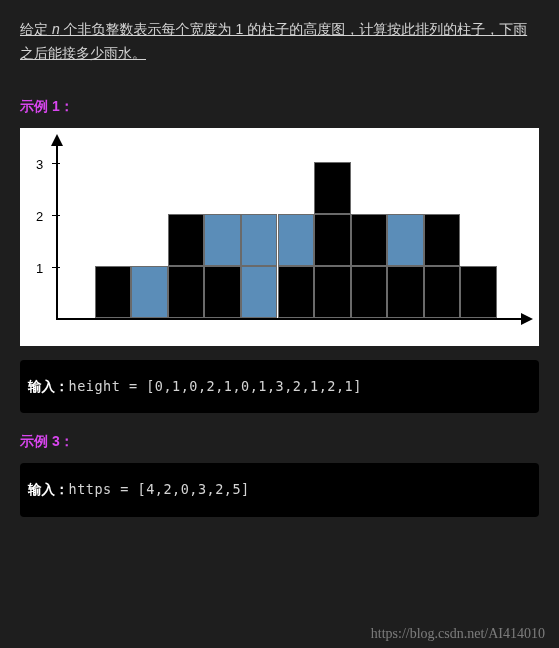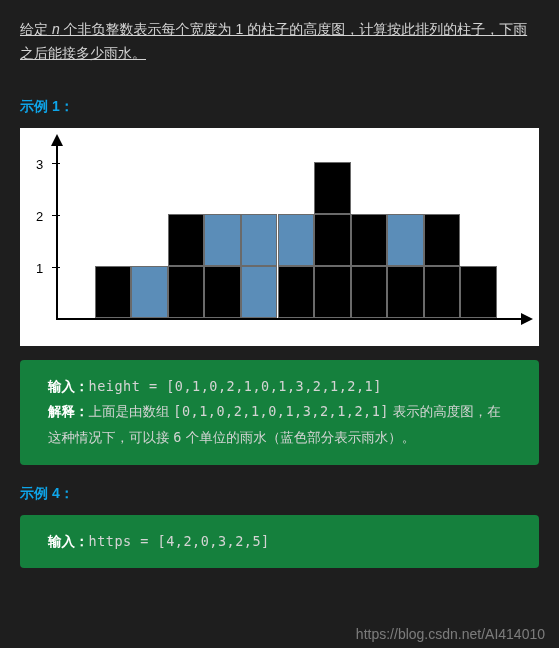--- a/index.html
+++ b/index.html
@@ -17,21 +17,21 @@
     .problem-desc {
       line-height: 1.7;
       margin-bottom: 32px;
       text-decoration: underline;
     }
     .italic-n { font-style: italic; }
     .heading {
       font-weight: bold;
       font-size: 14px;
       margin-bottom: 12px;
-      color: #0ea5e9;
+      color: #d946ef;
     }
     .chart-wrap {
       background: #fff;
       padding: 6px 6px 4px 6px;
       margin-bottom: 14px;
     }
     .chart {
       position: relative;
       height: 208px;
       background: #fff;
@@ -80,35 +80,35 @@
       position: absolute;
       background: #000;
       border: 1px solid #6a6a6a;
     }
     .water {
       position: absolute;
       background: #5b8db8;
       border: 1px solid #6a6a6a;
     }
     .code-block {
-      background: #15803d;
+      background: #000000;
       border-radius: 4px;
-      padding: 14px 28px;
+      padding: 14px 8px;
       line-height: 1.9;
       font-size: 13.5px;
       margin-bottom: 20px;
     }
     .code-label { font-weight: bold; color: #fff; }
     .mono { font-family: "Consolas", "Monaco", monospace; letter-spacing: 0.5px; }
     .watermark {
       position: absolute;
       right: 14px; bottom: 6px;
       color: rgba(200,200,200,0.55);
       font-size: 14px;
-      font-family: Liberation Sans, sans-serif;
+      font-family: Liberation Serif, serif;
       text-align: right;
     }
   </style>
 </head>
 <body>
 
 <div class="problem-desc">
   <span>给定 </span><span class="italic-n">n</span><span> 个非负整数表示每个宽度为 1 的柱子的高度图，计算按此排列的柱子，下雨之后能接多少雨水。</span>
 </div>
 
@@ -148,26 +148,23 @@
         <div class="cell" style="left: 365.833px; bottom: 52px; width: 36.5833px; height: 52px;"></div>
         <div class="cell" style="left: 402.417px; bottom: 0px; width: 36.5833px; height: 52px;"></div>
       </div>
   </div>
 </div>
 
 <div class="code-block">
   <div>
     <span class="code-label">输入：</span><span class="mono">height = [0,1,0,2,1,0,1,3,2,1,2,1]</span>
   </div>
-  <div>
-    <span class="code-label">解释：</span><span>上面是由数组 </span><span class="mono">[0,1,0,2,1,0,1,3,2,1,2,1]</span><span> 表示的高度图，在这种情况下，可以接 </span><span class="mono">6</span><span> 个单位的雨水（蓝色部分表示雨水）。</span>
-  </div>
 </div>
 
-<div class="heading">示例 4：</div>
+<div class="heading">示例 3：</div>
 
 <div class="code-block">
   <div>
     <span class="code-label">输入：</span><span class="mono">https = [4,2,0,3,2,5]</span>
   </div>
 </div>
 
 <div class="watermark">https://blog.csdn.net/AI414010</div>
 
 </body></html>

